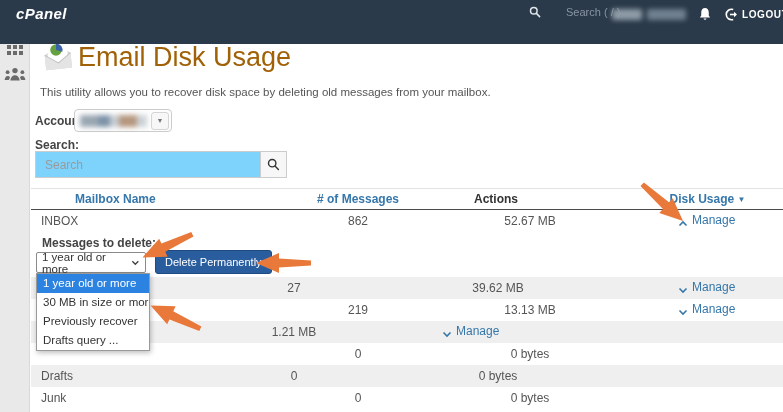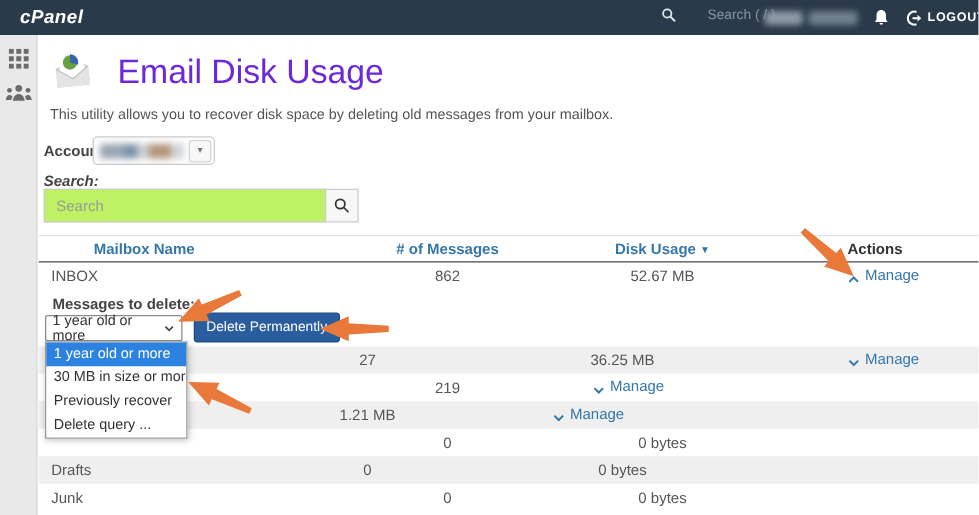--- a/index.html
+++ b/index.html
@@ -2,53 +2,53 @@
 <html style="--topbar-bg: #2b3a4a; --link-blue: #3577ab; --button-blue: #2a5d9e; --option-highlight: #2c82e0; --annotation-orange: #e8793a; --row-stripe: #efefef;"><head>
 <meta charset="utf-8">
 <style>
   html,body{margin:0;padding:0;background:#fff;}
   .screen{
     position:relative;width:783px;height:412px;overflow:hidden;background:#fff;
     font-family:"Liberation Sans","DejaVu Sans",sans-serif;
     -webkit-font-smoothing:antialiased;
   }
   
-  .topbar{position:absolute;left:0;top:0;right:0;height:28px;background:var(--topbar-bg,#2b3a4a);color:#fff;z-index:5;}
+  .topbar{position:absolute;left:0;top:0;right:0;height:44px;background:var(--topbar-bg,#2b3a4a);color:#fff;z-index:5;}
   .logo{position:absolute;left:16px;top:5px;font-size:15px;font-weight:700;font-style:italic;letter-spacing:.4px;cursor:pointer;}
   .tb-search{position:absolute;left:529px;top:6px;display:flex;align-items:center;gap:25px;cursor:pointer;}
   .tb-search .ph{color:#8795a3;font-size:11px;}
   .blur-user{position:absolute;left:612px;top:9px;width:74px;height:11px;display:flex;gap:5px;filter:blur(2.5px);cursor:pointer;}
   .blur-user span{display:block;height:100%;border-radius:2px;}
   .bu1{width:30px;background:#8e9ba7;}
   .bu2{width:39px;background:#70808f;}
   .bell{position:absolute;left:698px;top:7px;cursor:pointer;}
   .logout{position:absolute;left:725px;top:8px;display:flex;align-items:center;gap:4px;font-size:10px;font-weight:700;letter-spacing:.6px;cursor:pointer;}
   
   .sidebar{position:absolute;left:0;top:28px;width:30px;height:384px;background:#e9e9e9;border-right:1px solid #d9d9d9;box-sizing:border-box;}
   .side-icon{position:absolute;left:50%;transform:translateX(-50%);cursor:pointer;line-height:0;}
   .si-grid{top:11px;}
   .si-people{top:39px;}
   
   .hdr-icon{position:absolute;left:41px;top:41px;line-height:0;}
-  .page-title{position:absolute;left:94px;top:42px;font-size:27px;color:#6d28d9;font-weight:400;}
+  .page-title{position:absolute;left:78px;top:42px;font-size:27px;color:#a16207;font-weight:400;}
   .page-desc{position:absolute;left:40px;top:86px;font-size:11.5px;color:#555;}
   
   .account-label{position:absolute;left:35px;top:114px;font-size:12px;color:#444;font-weight:600;}
   .account-select{position:absolute;left:74px;top:109px;width:98px;height:23px;border:1px solid #ccc;border-radius:4px;background:#fdfdfd;box-sizing:border-box;display:flex;align-items:center;cursor:pointer;}
   .acct-blur{flex:1;height:12px;margin:0 3px 0 5px;display:flex;filter:blur(2.5px);overflow:hidden;border-radius:2px;}
   .acct-blur span{display:block;height:100%;}
   .ab1{width:18px;background:#9aa7b2;}
   .ab2{width:12px;background:#7d93a8;}
   .ab3{width:9px;background:#c7cdd2;}
   .ab4{width:18px;background:#b5977f;}
   .ab5{width:10px;background:#cdd3d8;}
   .acct-caret{width:16px;height:16px;border:1px solid #d5d5d5;border-radius:3px;margin-right:2px;background:#f7f7f7;display:flex;align-items:center;justify-content:center;font-size:7px;color:#777;flex:none;}
-  .search-label{position:absolute;left:35px;top:138px;font-size:12px;color:#444;font-weight:600;font-style:italic;}
+  .search-label{position:absolute;left:35px;top:138px;font-size:12px;color:#444;font-weight:600;}
   .search-group{position:absolute;left:35px;top:151px;width:252px;height:27px;display:flex;}
-  .search-group input{flex:1;border:1px solid #ccc;border-right:none;padding:0 9px;font-size:12px;color:#555;background:#bef264;outline:none;font-family:inherit;min-width:0;}
+  .search-group input{flex:1;border:1px solid #ccc;border-right:none;padding:0 9px;font-size:12px;color:#555;background:#7dd3fc;outline:none;font-family:inherit;min-width:0;}
   .search-group input::placeholder{color:#9a9a9a;}
   .search-group button{width:27px;border:1px solid #ccc;background:#f7f7f7;display:flex;align-items:center;justify-content:center;cursor:pointer;padding:0;}
   
   .table{position:absolute;left:31px;top:188px;right:0;font-size:12px;color:#555;}
   .t-head,.t-row{display:grid;grid-template-columns:1fr 140px 204px 151px;align-items:center;height:22px;padding-left:10px;box-sizing:border-box;}
   .t-head{border-top:1px solid #e3e3e3;border-bottom:1px solid #4a4a4a;font-weight:700;color:#333;padding-left:44px;}
   .t-head .link{color:var(--link-blue,#3577ab);cursor:pointer;}
   .c.num,.c.disk{text-align:center;}
   .c.act{padding-left:46px;box-sizing:border-box;}
   .striped{background:var(--row-stripe,#efefef);gap:32px;}
@@ -168,22 +168,22 @@
         <circle cx="5.2" cy="5.2" r="3.7" fill="none" stroke="#333" stroke-width="1.4"></circle>
         <line x1="8" y1="8" x2="11.4" y2="11.4" stroke="#333" stroke-width="1.4" stroke-linecap="round"></line>
       </svg>
     </button>
   </div>
 
   <div class="table">
     <div class="t-head">
       <div class="c name link"><span>Mailbox Name</span></div>
       <div class="c num link"><span># of Messages</span></div>
+      <div class="c act">Actions</div>
       <div class="c disk link"><span>Disk Usage</span> <span class="sort">▼</span></div>
-      <div class="c act">Actions</div>
     </div>
     <div id="rows">
 
       <div class="t-row">
           <div class="c name">INBOX</div>
           <div class="c num">862</div>
           <div class="c disk">52.67 MB</div>
           <div class="c act"><a class="manage">
               <svg width="10" height="7" viewBox="0 0 10 7">
                 <polyline points="1.5,5.5 5,2 8.5,5.5" fill="none" stroke="currentColor" stroke-width="1.6"></polyline>
@@ -197,37 +197,38 @@
           <span>1 year old or more</span>
           <svg width="9" height="6" viewBox="0 0 10 7">
             <polyline points="1.5,1.5 5,5 8.5,1.5" fill="none" stroke="#444" stroke-width="1.6"></polyline>
           </svg>
         </div>
         <button class="del-btn">Delete Permanently</button>
         <div class="dropdown" id="dropdown">
             <div class="option sel">1 year old or more</div>
             <div class="option">30 MB in size or more</div>
             <div class="option">Previously recover</div>
-            <div class="option">Delete query ...</div>
+            <div class="option">Drafts query ...</div>
           </div>
       </div>
     <div class="t-row striped">
           <div class="c name"></div>
           <div class="c num">27</div>
-          <div class="c disk">36.25 MB</div>
+          <div class="c disk">39.62 MB</div>
           <div class="c act"><a class="manage">
               <svg width="10" height="7" viewBox="0 0 10 7">
                 <polyline points="1.5,1.5 5,5 8.5,1.5" fill="none" stroke="currentColor" stroke-width="1.6"></polyline>
               </svg>
               <span>Manage</span>
             </a></div>
         </div>
         <div class="t-row">
           <div class="c name"></div>
           <div class="c num">219</div>
+          <div class="c disk">13.13 MB</div>
           <div class="c act"><a class="manage">
               <svg width="10" height="7" viewBox="0 0 10 7">
                 <polyline points="1.5,1.5 5,5 8.5,1.5" fill="none" stroke="currentColor" stroke-width="1.6"></polyline>
               </svg>
               <span>Manage</span>
             </a></div>
         </div>
         <div class="t-row striped">
           <div class="c name"></div>
           <div class="c disk">1.21 MB</div>

